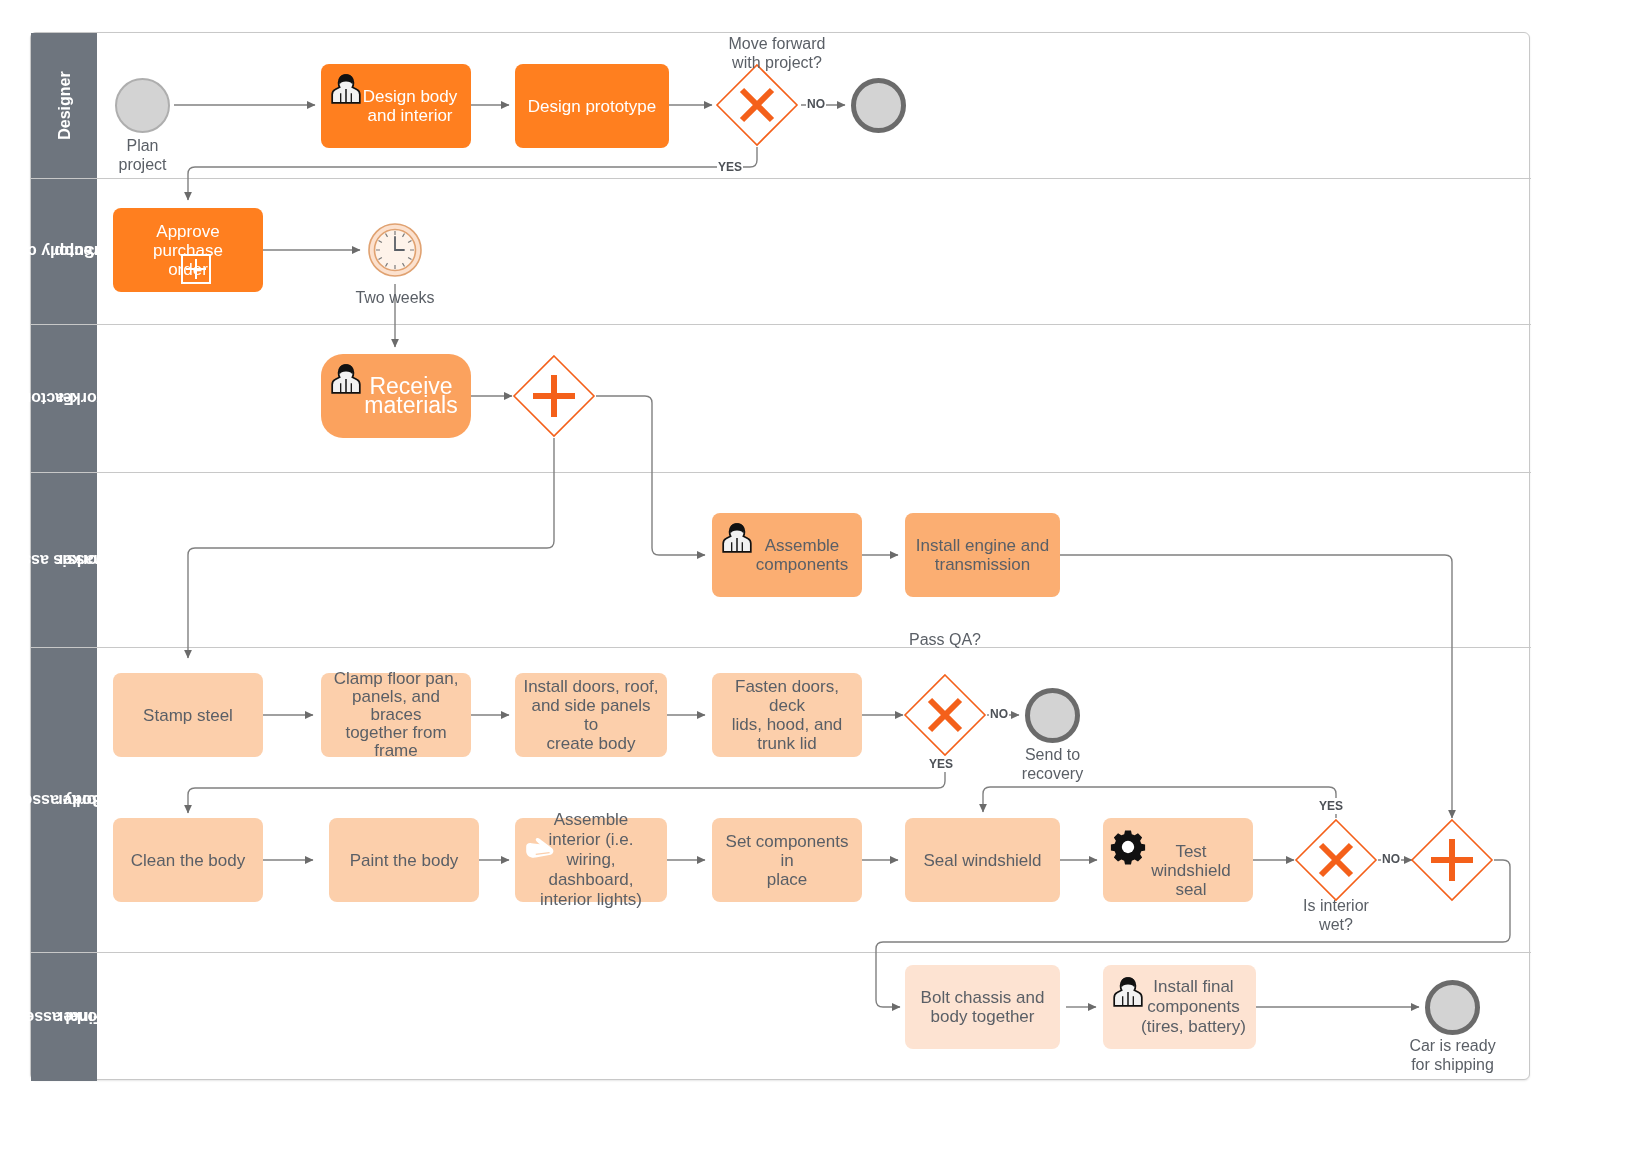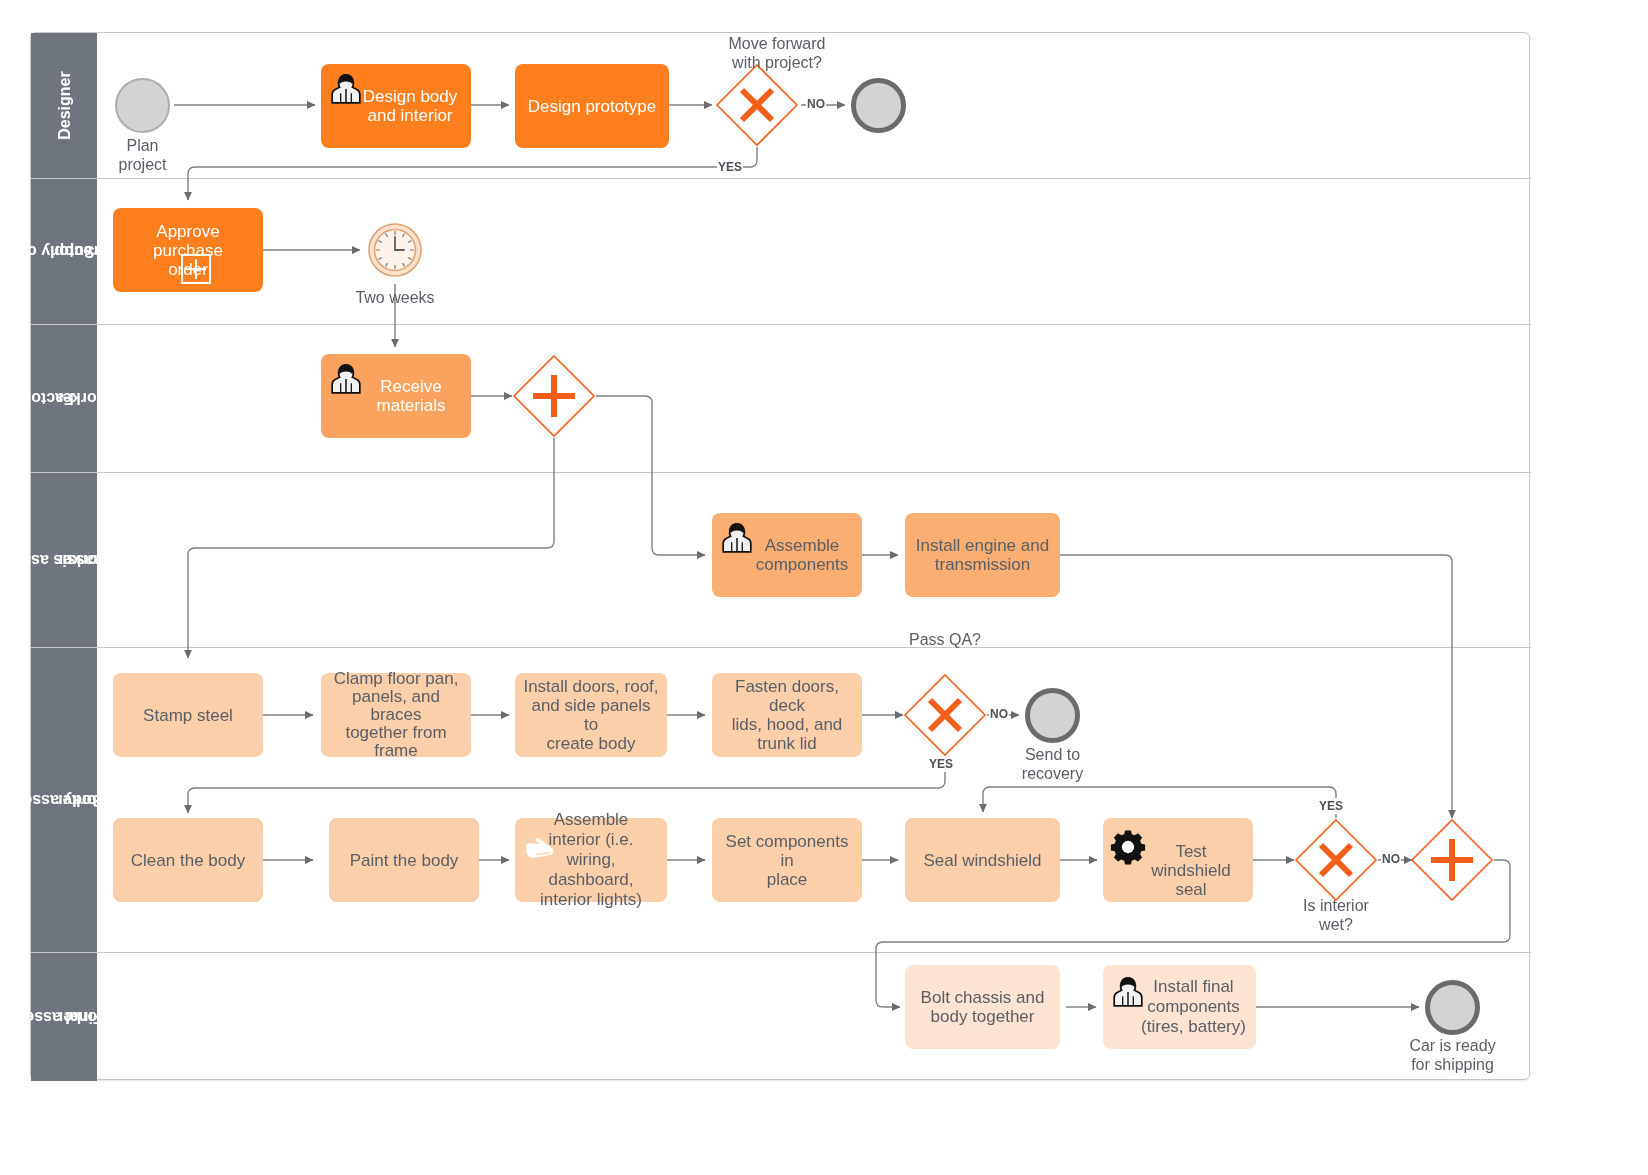--- a/index.html
+++ b/index.html
@@ -17,21 +17,21 @@
         display:flex;align-items:center;justify-content:center;}
   .lanehdr span{display:block;transform:rotate(-90deg);white-space:nowrap;
         color:#ffffff;font-weight:bold;font-size:16px;line-height:19px;text-align:center;}
   .node{position:absolute;box-sizing:border-box;}
 
   
   .task{border-radius:8px;display:flex;align-items:center;justify-content:center;
         text-align:center;padding:20px 8px;line-height:19px;}
   .task .lbl{display:block;width:100%;}
   .t-dark{background:#FF7F1F;color:#ffffff;font-size:17px;}
-  .t-mid{background:#FBA25E;color:#ffffff;font-size:17px;}
+  .t-mid{background:#FBA25E;color:#ffffff;font-size:23px;border-radius:22px;}
   .t-mid2{background:#FBAE72;color:#5a5f66;font-size:17px;}
   .t-light{background:#FCCFAB;color:#5a5f66;font-size:17px;}
   .t-lighter{background:#FDE3D2;color:#5a5f66;font-size:17px;}
 
   .tskicon{position:absolute;left:8px;top:8px;width:34px;height:34px;}
   .subicon{position:absolute;width:26px;height:26px;border:2px solid #fff;left:50%;
            margin-left:-13px;bottom:8px;}
   .subicon:before,.subicon:after{content:"";position:absolute;background:#fff;}
   .subicon:before{left:3px;right:3px;top:50%;height:2px;margin-top:-1px;}
   .subicon:after{top:3px;bottom:3px;left:50%;width:2px;margin-left:-1px;}

